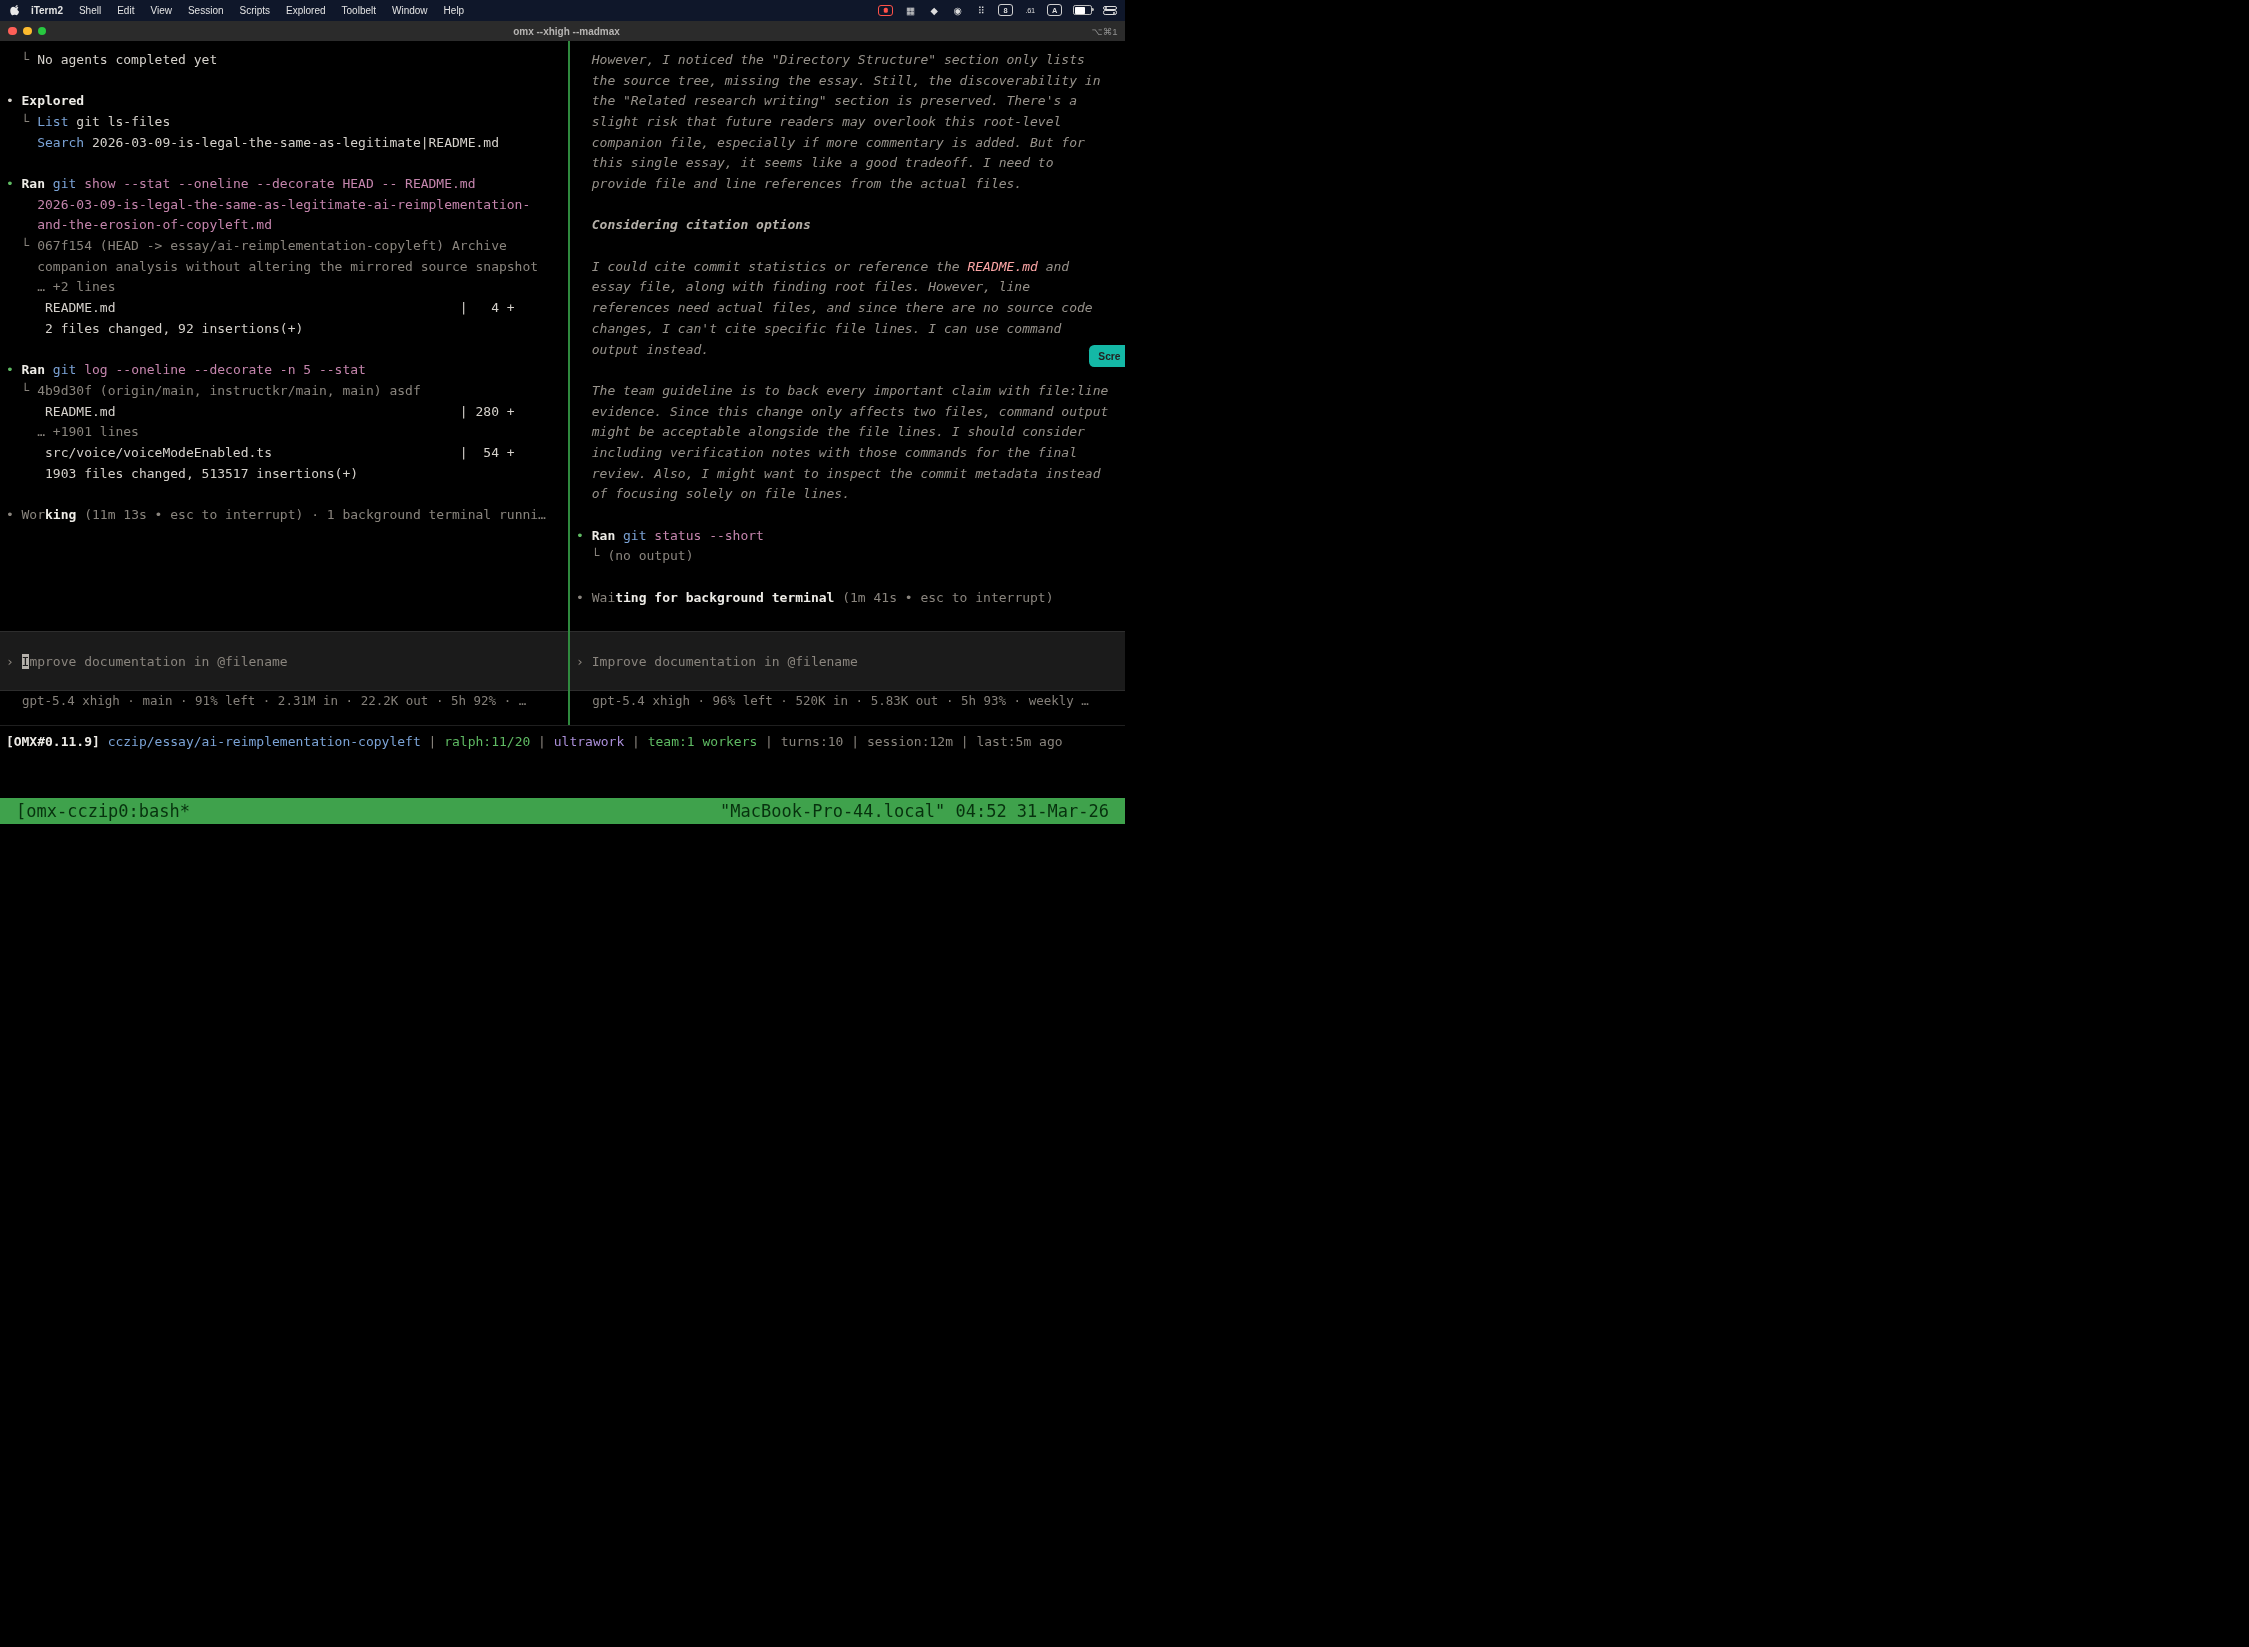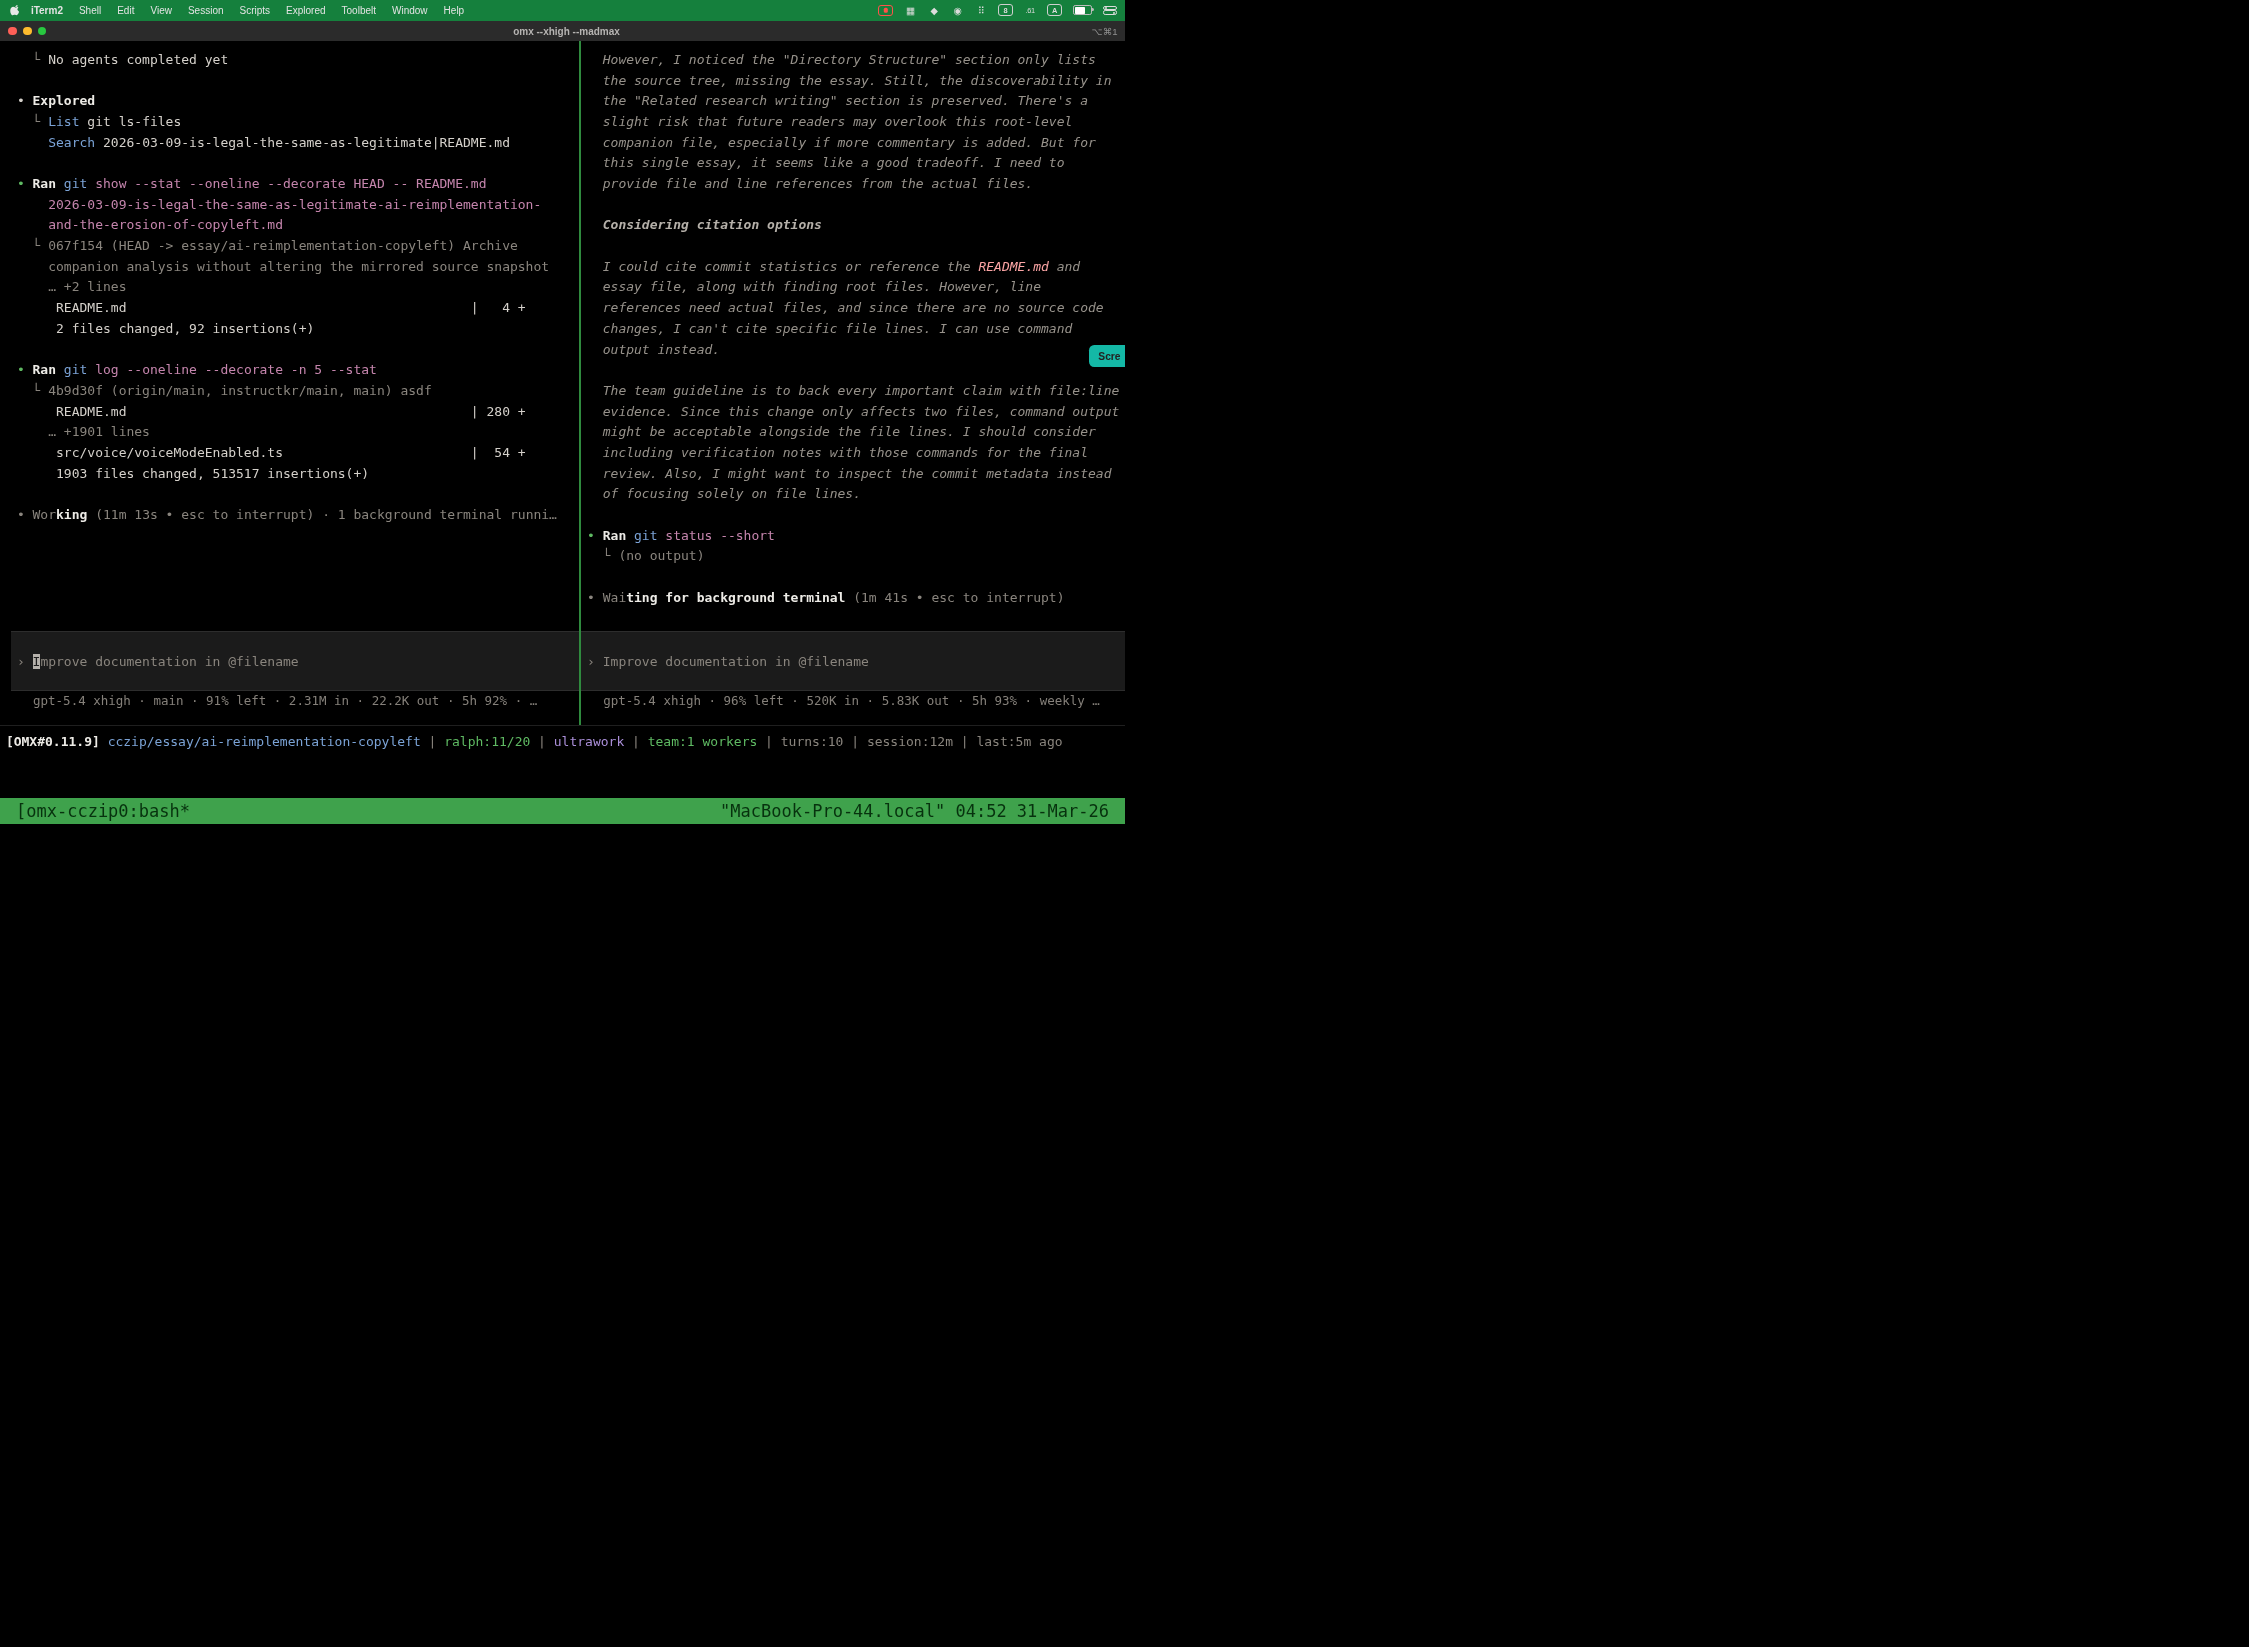--- a/index.html
+++ b/index.html
@@ -1,20 +1,20 @@
 <!DOCTYPE html>
 <html style="font-size:11.8px"><head>
 <meta charset="utf-8">
 <style>
   html,body{margin:0;padding:0;background:#000;}
   body{width:1125px;height:824px;position:relative;overflow:hidden;
        font-family:"DejaVu Sans Mono",monospace;}
 
   
-  .menubar{position:absolute;top:0;left:0;right:0;height:20.7px;background:#15803d;
+  .menubar{position:absolute;top:0;left:0;right:0;height:20.7px;background:#0f172a;
            display:flex;align-items:center;color:#e3e3e3;
            font-family:"Liberation Sans",sans-serif;font-size:10px;}
   .apple{margin-left:10.3px;display:flex;align-items:center;}
   .menu-items{display:flex;align-items:center;}
   .menu-item{padding:0 8px;cursor:default;white-space:nowrap;}
   .menu-item.appname{font-weight:bold;margin-left:3px;}
   .menu-right{margin-left:auto;display:flex;align-items:center;gap:11px;padding-right:10.3px;}
   .mi{min-width:12.5px;height:13.3px;display:flex;align-items:center;justify-content:center;
       color:#dcdcdc;font-size:9.6px;}
   .mi.boxed{border:1.1px solid #cfcfcf;border-radius:3px;width:11.8px;height:10.3px;font-size:7.4px;font-weight:bold;}
@@ -36,21 +36,21 @@
   .traffic{display:flex;gap:5.9px;margin-left:8px;}
   .light{width:8.9px;height:8.9px;border-radius:50%;}
   .light.red{background:#ff5f57;} .light.yellow{background:#febc2e;} .light.green{background:#28c840;}
   .wintitle{position:absolute;left:8px;right:0;text-align:center;color:#b6b4b2;
             font-family:"Liberation Sans",sans-serif;font-size:10px;font-weight:bold;}
   .winshortcut{position:absolute;right:7.4px;color:#8f8f8f;
                font-family:"Liberation Sans",sans-serif;font-size:9.6px;}
 
   
   .panes{position:absolute;top:41px;left:0;right:0;height:684px;display:flex;
-         border-bottom:0.7px solid #1f1f1f;background:#000;padding-left:11px;}
+         border-bottom:0.7px solid #1f1f1f;background:#000;}
   .pane{position:relative;height:100%;overflow:hidden;}
   .pane.left{width:568px;}
   .pane.right{flex:1;}
   .divider{width:2.2px;background:#2f8a3e;}
   .content{padding-top:8.9px;}
   .line{height:20.7px;line-height:20.7px;white-space:pre;font-size:13px;color:#d5d1cb;padding-left:5.9px;}
   .gapline{height:20.7px;}
   .boxline{background:#1b1b1b;border-top:0.7px solid #2d2d2d;border-bottom:0.7px solid #2d2d2d;
            padding-top:20px;padding-bottom:20px;margin-top:19px;height:20.7px;}
   .inputbox{position:absolute;left:0;right:0;bottom:34px;height:58px;background:#1b1b1b;

